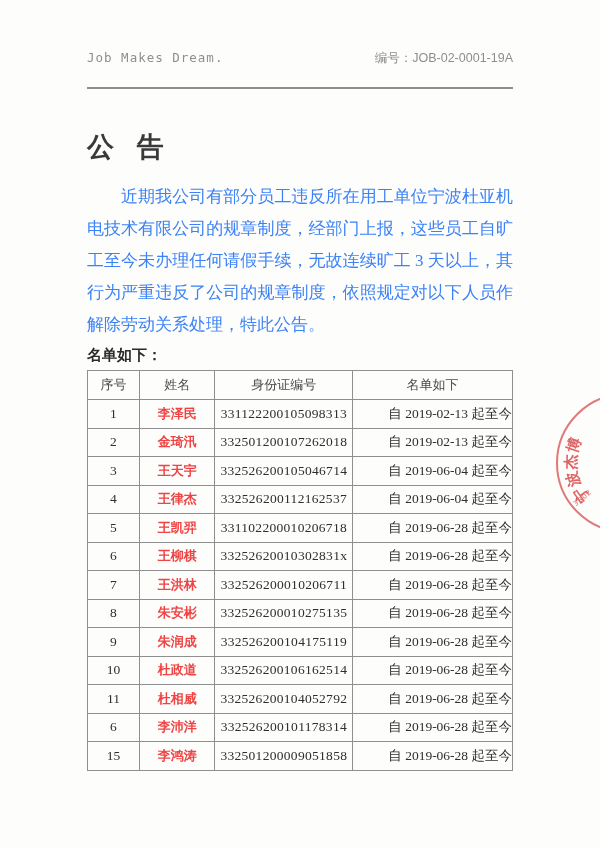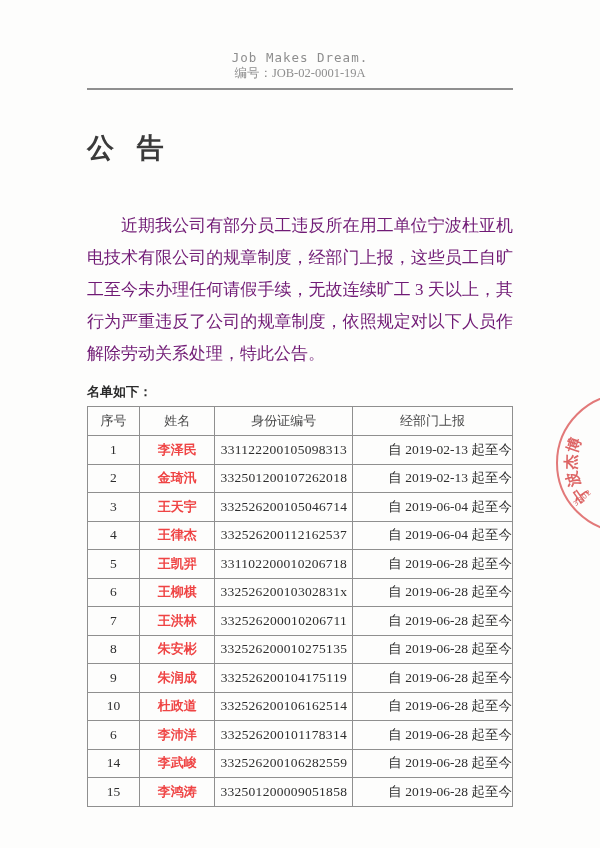--- a/index.html
+++ b/index.html
@@ -10,53 +10,52 @@
     margin:0 auto;
     background:#fdfdfc;
     overflow:hidden;
     font-family:"Liberation Serif","DejaVu Serif",serif;
     color:#333;
   }
   .content { margin:0 87px; width:426px; }
 
   
   .doc-header {
-    display:flex; justify-content:space-between; align-items:center;
-    padding-top:50px; padding-bottom:6px;
+    display:flex; justify-content:space-between; align-items:flex-start;
+    padding-top:50px; padding-bottom:20px;
     border-bottom:2px solid #8f8f8f;
-    flex-direction:column;
   }
   .slogan {
     font-family:"DejaVu Sans Mono","Liberation Mono",monospace;
     font-size:12.5px; letter-spacing:1px; color:#8e8e8e;
   }
   .doc-no {
-    font-family:Liberation Serif, serif;
+    font-family:Liberation Sans, sans-serif;
     font-size:12.5px; color:#8e8e8e;
   }
 
   
   .title {
     margin-top:40px;
     text-align:left;
     font-size:27px; font-weight:bold; color:#3a3a3a;
     word-spacing:14px; letter-spacing:1px;
   }
 
   
   .para {
-    margin-top:44px;
+    margin-top:16px;
     font-size:17px; line-height:32px;
     text-align:justify; text-indent:2em;
-    color:#701a75;
+    color:#3b82f6;
   }
 
   .list-label {
-    margin-top:13px;
-    font-size:13px; font-weight:bold; color:#2b2b2b;
+    margin-top:5px;
+    font-size:15px; font-weight:bold; color:#2b2b2b;
     font-family:"Liberation Sans","DejaVu Sans",sans-serif;
   }
 
   
   table.roster {
     margin-top:5px;
     width:426px; border-collapse:collapse;
     table-layout:fixed;
   }
   table.roster th, table.roster td {
@@ -130,21 +129,21 @@
         <col class="c-serial">
           <col class="c-name">
           <col class="c-id">
           <col class="c-time">
       </colgroup>
       <thead data-name="roster-table-head">
         <tr data-name="table-header-row">
           <th data-name="serial-header">序号</th>
           <th data-name="name-header">姓名</th>
           <th data-name="id-number-header">身份证编号</th>
-          <th data-name="absence-period-header">经部门上报</th>
+          <th data-name="absence-period-header">名单如下</th>
         </tr>
       </thead>
       <tbody data-name="roster-table-body">
           <tr data-name="table-row">
             <td data-name="serial-cell">1</td>
             <td data-name="name-cell">李泽民</td>
             <td data-name="id-number-cell">331122200105098313</td>
             <td data-name="absence-period-cell">自 2019-02-13 起至今</td>
           </tr>
           <tr data-name="table-row">
@@ -195,29 +194,29 @@
             <td data-name="id-number-cell">332526200104175119</td>
             <td data-name="absence-period-cell">自 2019-06-28 起至今</td>
           </tr>
           <tr data-name="table-row">
             <td data-name="serial-cell">10</td>
             <td data-name="name-cell">杜政道</td>
             <td data-name="id-number-cell">332526200106162514</td>
             <td data-name="absence-period-cell">自 2019-06-28 起至今</td>
           </tr>
           <tr data-name="table-row">
+            <td data-name="serial-cell">11</td>
+            <td data-name="name-cell">杜相威</td>
+            <td data-name="id-number-cell">332526200104052792</td>
+            <td data-name="absence-period-cell">自 2019-06-28 起至今</td>
+          </tr>
+          <tr data-name="table-row">
             <td data-name="serial-cell">6</td>
             <td data-name="name-cell">李沛洋</td>
             <td data-name="id-number-cell">332526200101178314</td>
-            <td data-name="absence-period-cell">自 2019-06-28 起至今</td>
-          </tr>
-          <tr data-name="table-row">
-            <td data-name="serial-cell">14</td>
-            <td data-name="name-cell">李武峻</td>
-            <td data-name="id-number-cell">332526200106282559</td>
             <td data-name="absence-period-cell">自 2019-06-28 起至今</td>
           </tr>
           <tr data-name="table-row">
             <td data-name="serial-cell">15</td>
             <td data-name="name-cell">李鸿涛</td>
             <td data-name="id-number-cell">332501200009051858</td>
             <td data-name="absence-period-cell">自 2019-06-28 起至今</td>
           </tr>
         </tbody>
     </table>

